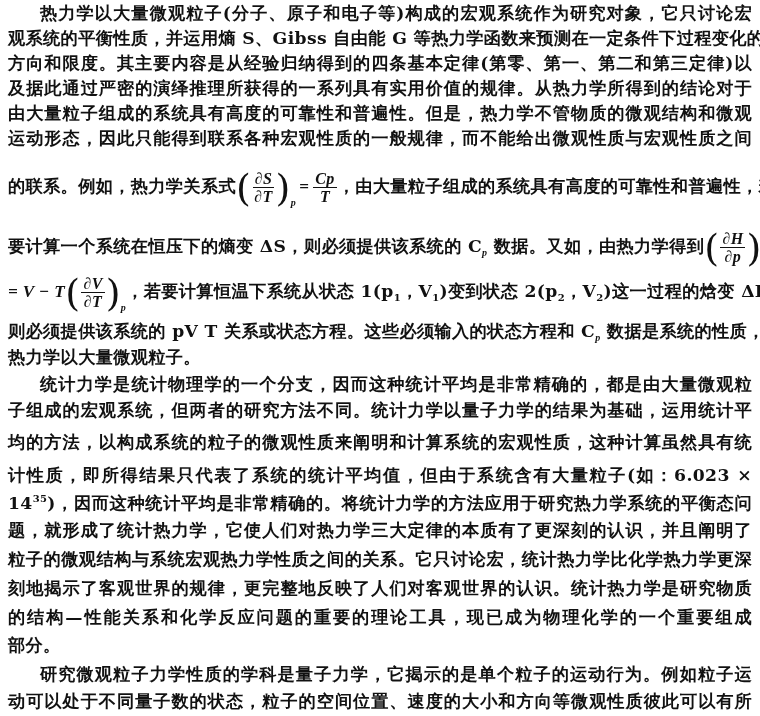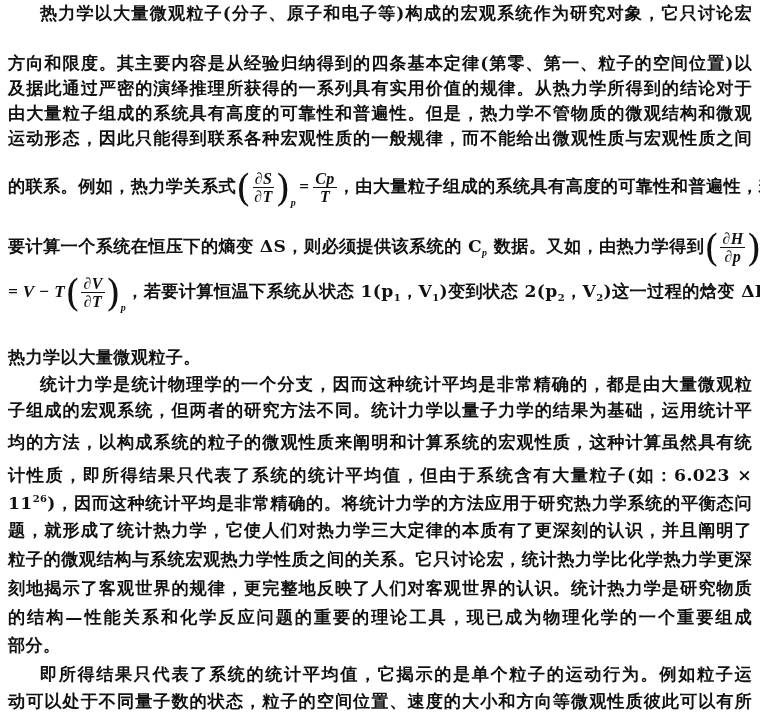--- a/index.html
+++ b/index.html
@@ -30,21 +30,22 @@
   .paren { font-size: 38px; font-weight: 300; vertical-align: middle; line-height: 20px; font-family: "DejaVu Serif", serif; }
   .psub { font-size: 10px; font-style: italic; font-family: "Liberation Serif", serif; vertical-align: -14px; font-weight: 700; }
   .eq { font-family: "Liberation Serif", serif; font-weight: 700; padding: 0 3px; }
 </style>
 </head>
 <body>
 
 <div class="page">
 
   <div class="line indent" style="top:2px">热力学以大量微观粒子(分子、原子和电子等)构成的宏观系统作为研究对象，它只讨论宏</div>
-  <div class="line" style="top:52px">方向和限度。其主要内容是从经验归纳得到的四条基本定律(第零、第一、粒子的空间位置)以</div>
+  <div class="line" style="top:27px">观系统的平衡性质，并运用熵 S、Gibss 自由能 G 等热力学函数来预测在一定条件下过程变化的</div>
+  <div class="line" style="top:52px">方向和限度。其主要内容是从经验归纳得到的四条基本定律(第零、第一、第二和第三定律)以</div>
   <div class="line" style="top:77px">及据此通过严密的演绎推理所获得的一系列具有实用价值的规律。从热力学所得到的结论对于</div>
   <div class="line" style="top:102px">由大量粒子组成的系统具有高度的可靠性和普遍性。但是，热力学不管物质的微观结构和微观</div>
   <div class="line" style="top:127px">运动形态，因此只能得到联系各种宏观性质的一般规律，而不能给出微观性质与宏观性质之间</div>
 
   <div class="line" style="top:170px">
     <span>的联系。例如，热力学关系式</span><span class="paren">(</span><span class="frac">
         <span class="num">∂S</span>
         <span class="den">∂T</span>
       </span><span class="paren">)</span><span class="psub">p</span><span class="eq">=</span><span class="frac">
         <span class="num">Cp</span>
@@ -59,30 +60,33 @@
       </span><span class="paren">)</span>
   </div>
 
   <div class="line" style="top:275px">
     <span class="i">= V − T</span><span class="paren">(</span><span class="frac">
         <span class="num">∂V</span>
         <span class="den">∂T</span>
       </span><span class="paren">)</span><span class="psub">p</span><span>，若要计算恒温下系统从状态 1(p</span><sub>1</sub><span>，V</span><sub>1</sub><span>)变到状态 2(p</span><sub>2</sub><span>，V</span><sub>2</sub><span>)这一过程的焓变 ΔH，</span>
   </div>
 
+  <div class="line" style="top:320px">
+    <span>则必须提供该系统的 pV T 关系或状态方程。这些必须输入的状态方程和 C</span><sub class="i">p</sub><span> 数据是系统的性质，</span>
+  </div>
   <div class="line short" style="top:346px">热力学以大量微观粒子。</div>
 
   <div class="line indent" style="top:373px">统计力学是统计物理学的一个分支，因而这种统计平均是非常精确的，都是由大量微观粒</div>
   <div class="line" style="top:399px">子组成的宏观系统，但两者的研究方法不同。统计力学以量子力学的结果为基础，运用统计平</div>
   <div class="line" style="top:431px">均的方法，以构成系统的粒子的微观性质来阐明和计算系统的宏观性质，这种计算虽然具有统</div>
   <div class="line" style="top:464px">计性质，即所得结果只代表了系统的统计平均值，但由于系统含有大量粒子(如：6.023 ×</div>
   <div class="line" style="top:492px">
-    <span>11</span><sup>26</sup><span>)，因而这种统计平均是非常精确的。将统计力学的方法应用于研究热力学系统的平衡态问</span>
+    <span>14</span><sup>35</sup><span>)，因而这种统计平均是非常精确的。将统计力学的方法应用于研究热力学系统的平衡态问</span>
   </div>
   <div class="line" style="top:519px">题，就形成了统计热力学，它使人们对热力学三大定律的本质有了更深刻的认识，并且阐明了</div>
   <div class="line" style="top:548px">粒子的微观结构与系统宏观热力学性质之间的关系。它只讨论宏，统计热力学比化学热力学更深</div>
   <div class="line" style="top:577px">刻地揭示了客观世界的规律，更完整地反映了人们对客观世界的认识。统计热力学是研究物质</div>
   <div class="line" style="top:606px">的结构—性能关系和化学反应问题的重要的理论工具，现已成为物理化学的一个重要组成</div>
   <div class="line short" style="top:634px">部分。</div>
 
-  <div class="line indent" style="top:663px">即所得结果只代表了系统的统计平均值，它揭示的是单个粒子的运动行为。例如粒子运</div>
+  <div class="line indent" style="top:663px">研究微观粒子力学性质的学科是量子力学，它揭示的是单个粒子的运动行为。例如粒子运</div>
   <div class="line" style="top:690px">动可以处于不同量子数的状态，粒子的空间位置、速度的大小和方向等微观性质彼此可以有所</div>
 </div>
 
 </body></html>

